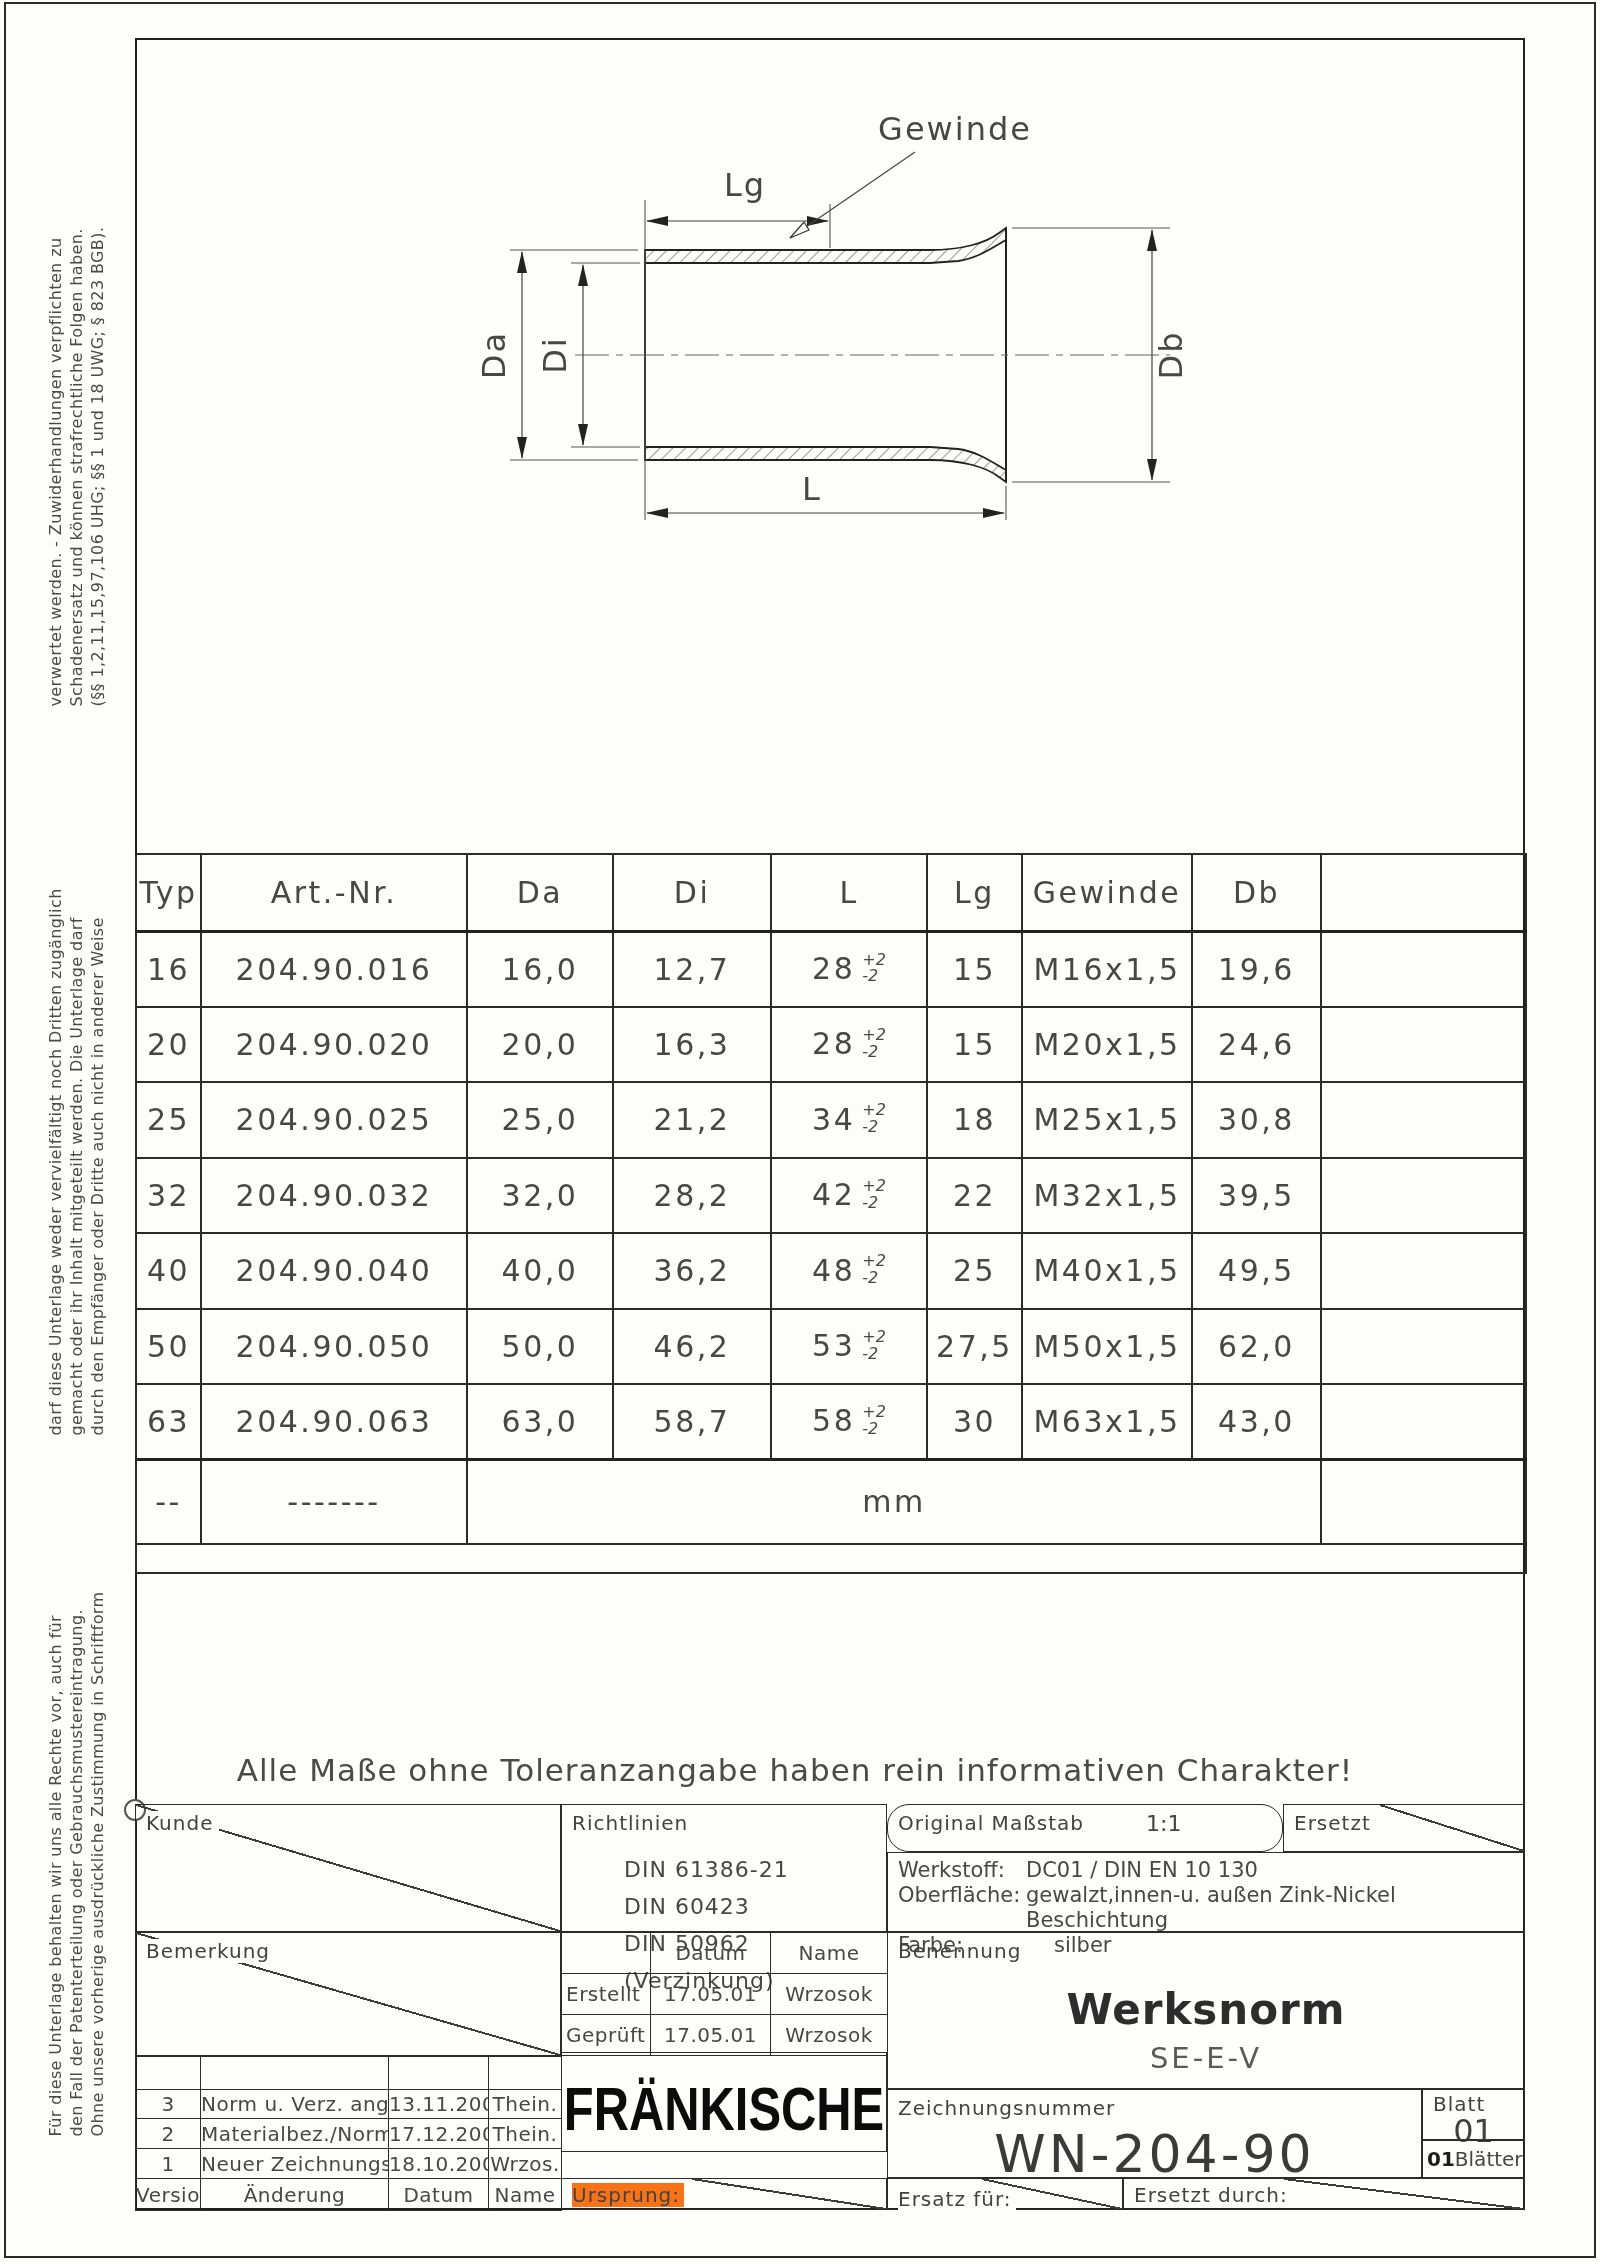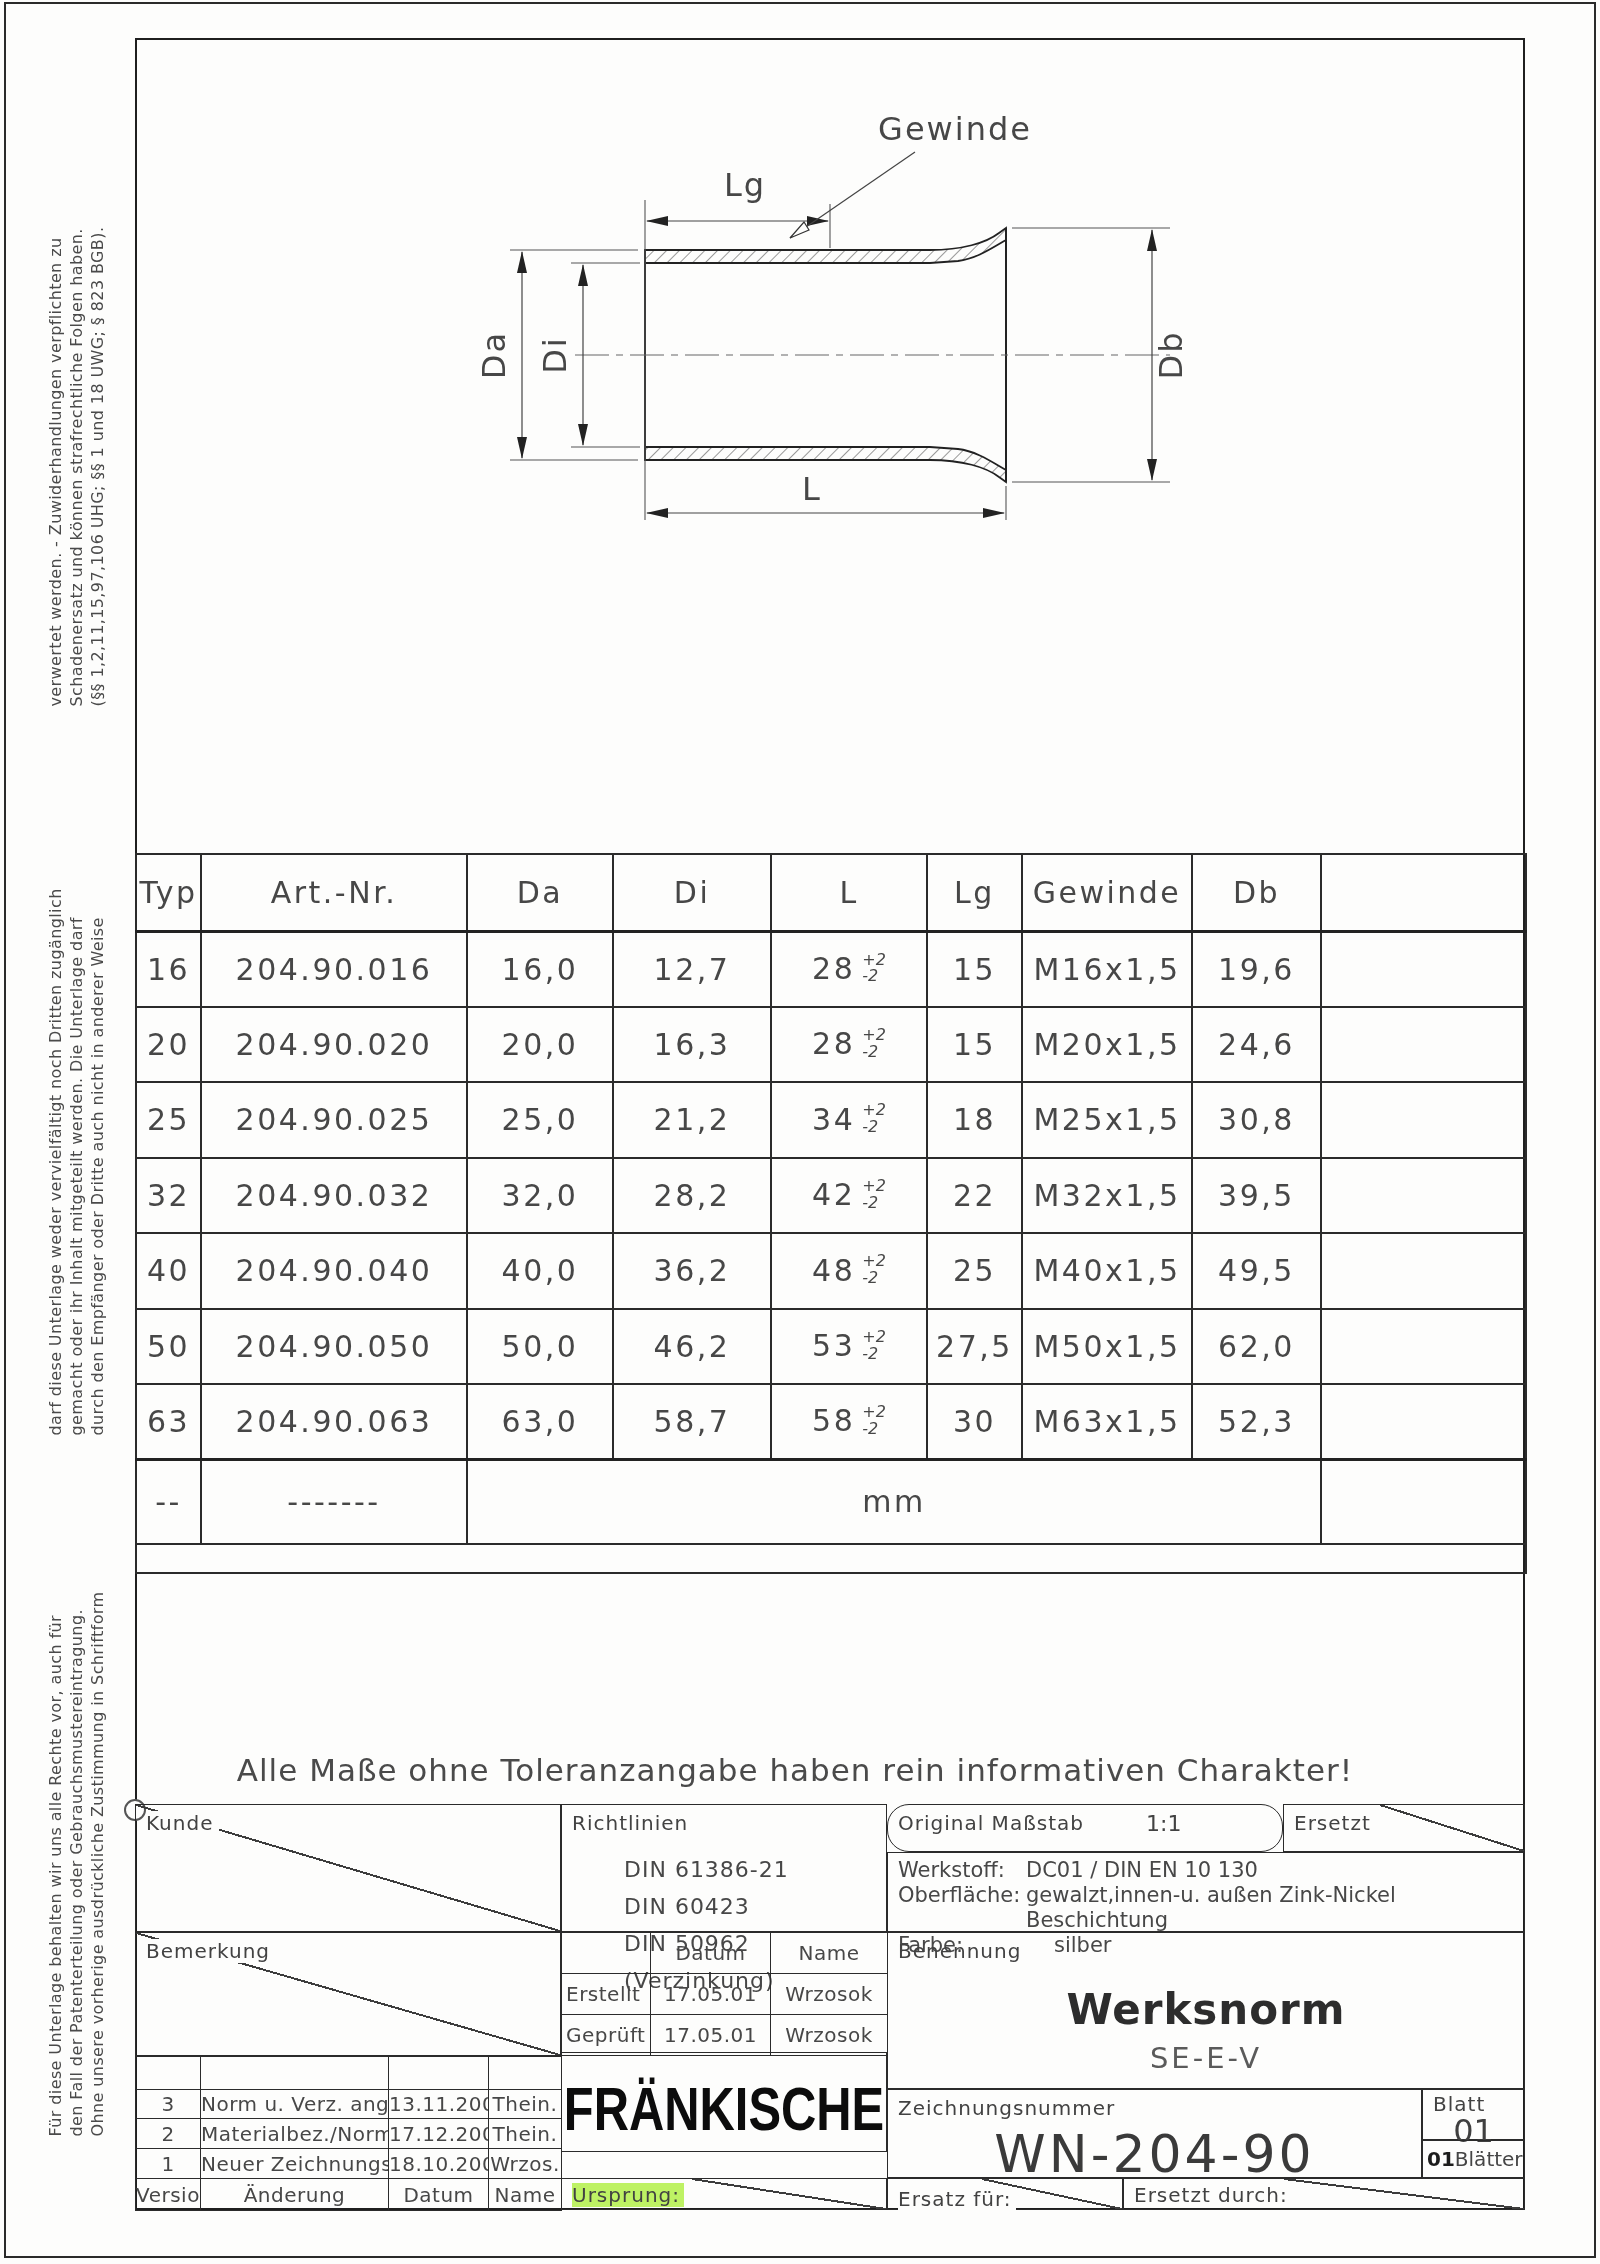--- a/index.html
+++ b/index.html
@@ -257,21 +257,21 @@
     <td>63</td>
     <td>204.90.063</td>
     <td>63,0</td>
     <td>58,7</td>
     <td><span>58</span><span class="tol">
             <i>+2</i>
             <i>-2</i>
           </span></td>
     <td>30</td>
     <td>M63x1,5</td>
-    <td>52,3</td>
+    <td>43,0</td>
     <td></td>
   </tr>
   <tr class="mmrow">
     <td>--</td>
     <td>-------</td>
     <td colspan="6">mm</td>
     <td></td>
   </tr>
   <tr class="striprow">
     <td colspan="9"></td>
@@ -399,21 +399,21 @@
         <td>Name</td>
       </tr>
     </tbody>
       </table>
   </div>
 
   <div class="cell" style="left:426px;top:248px;width:326px;height:100px;text-decoration:underline;">
     <div id="logo">FRÄNKISCHE</div>
   </div>
   <div class="cell" style="left:426px;top:374px;width:326px;height:32px;">
-    <span class="lbl" style="top:4px;background:#bef264;padding-right:4px;z-index:2;">Ursprung:</span>
+    <span class="lbl" style="top:4px;background:#f97316;padding-right:4px;z-index:2;">Ursprung:</span>
     <div class="slash-part"></div>
   </div>
 
   <div class="cell" style="left:752px;top:285px;width:535px;height:89px;">
     <span class="lbl">Zeichnungsnummer</span>
     <div id="zn-value">WN-204-90</div>
   </div>
   <div class="cell" style="left:1287px;top:285px;width:103px;height:51px;">
     <span class="lbl" style="top:2px;">Blatt</span>
     <div id="blatt-value">01</div>

